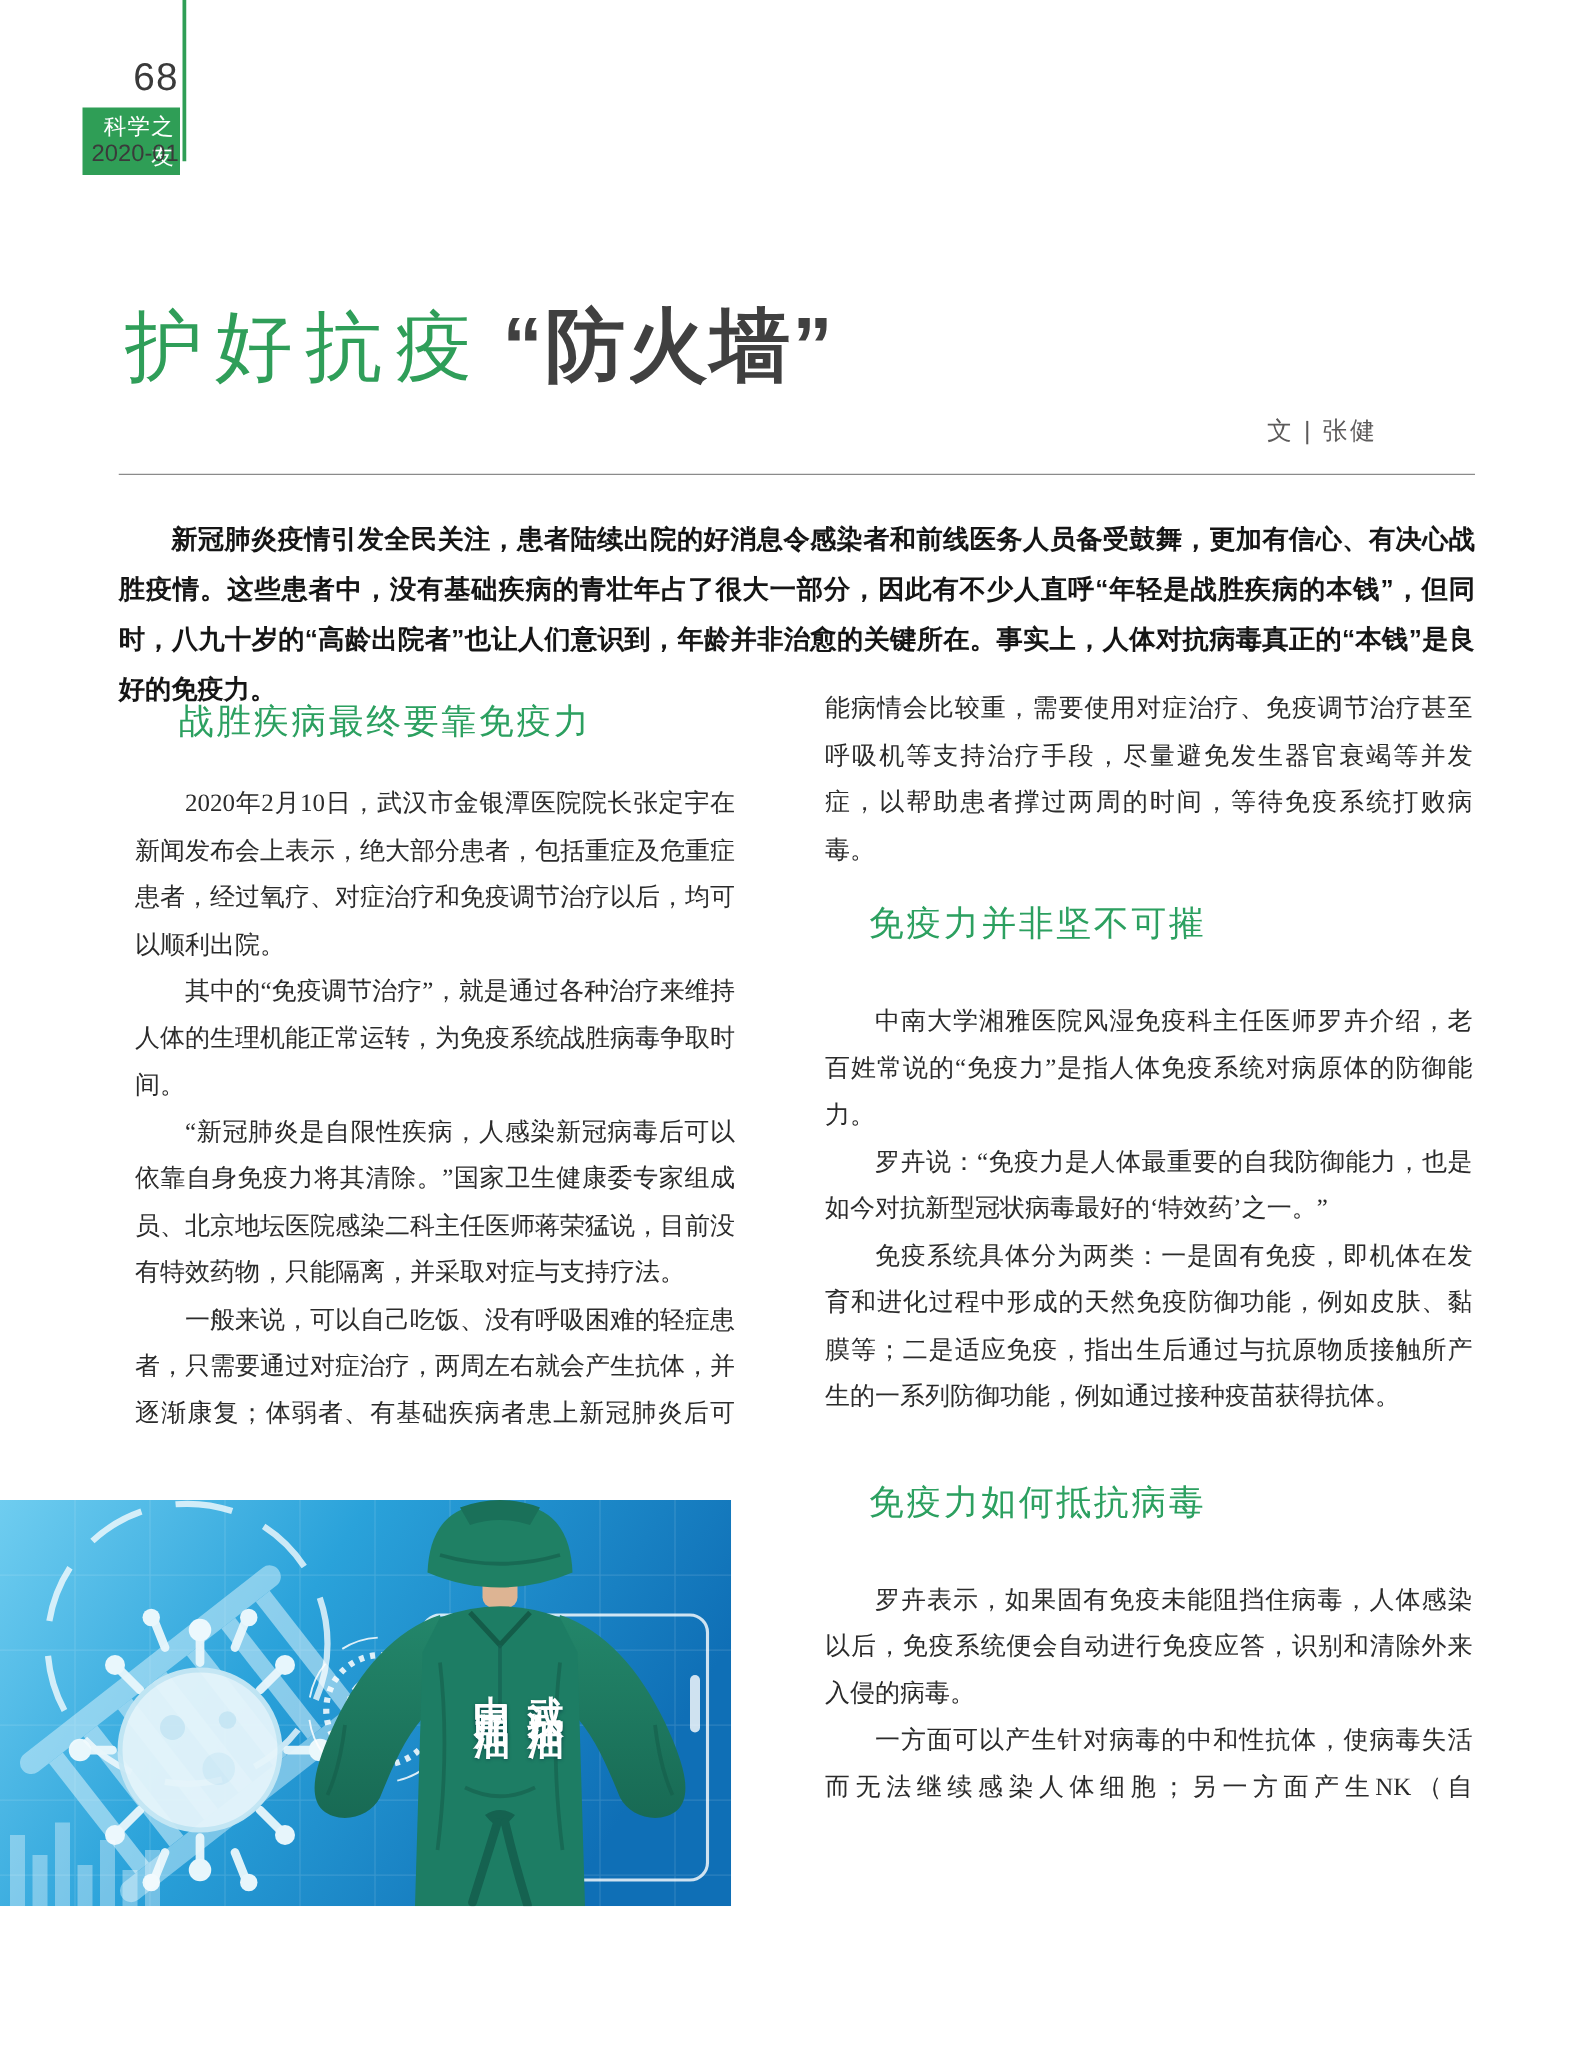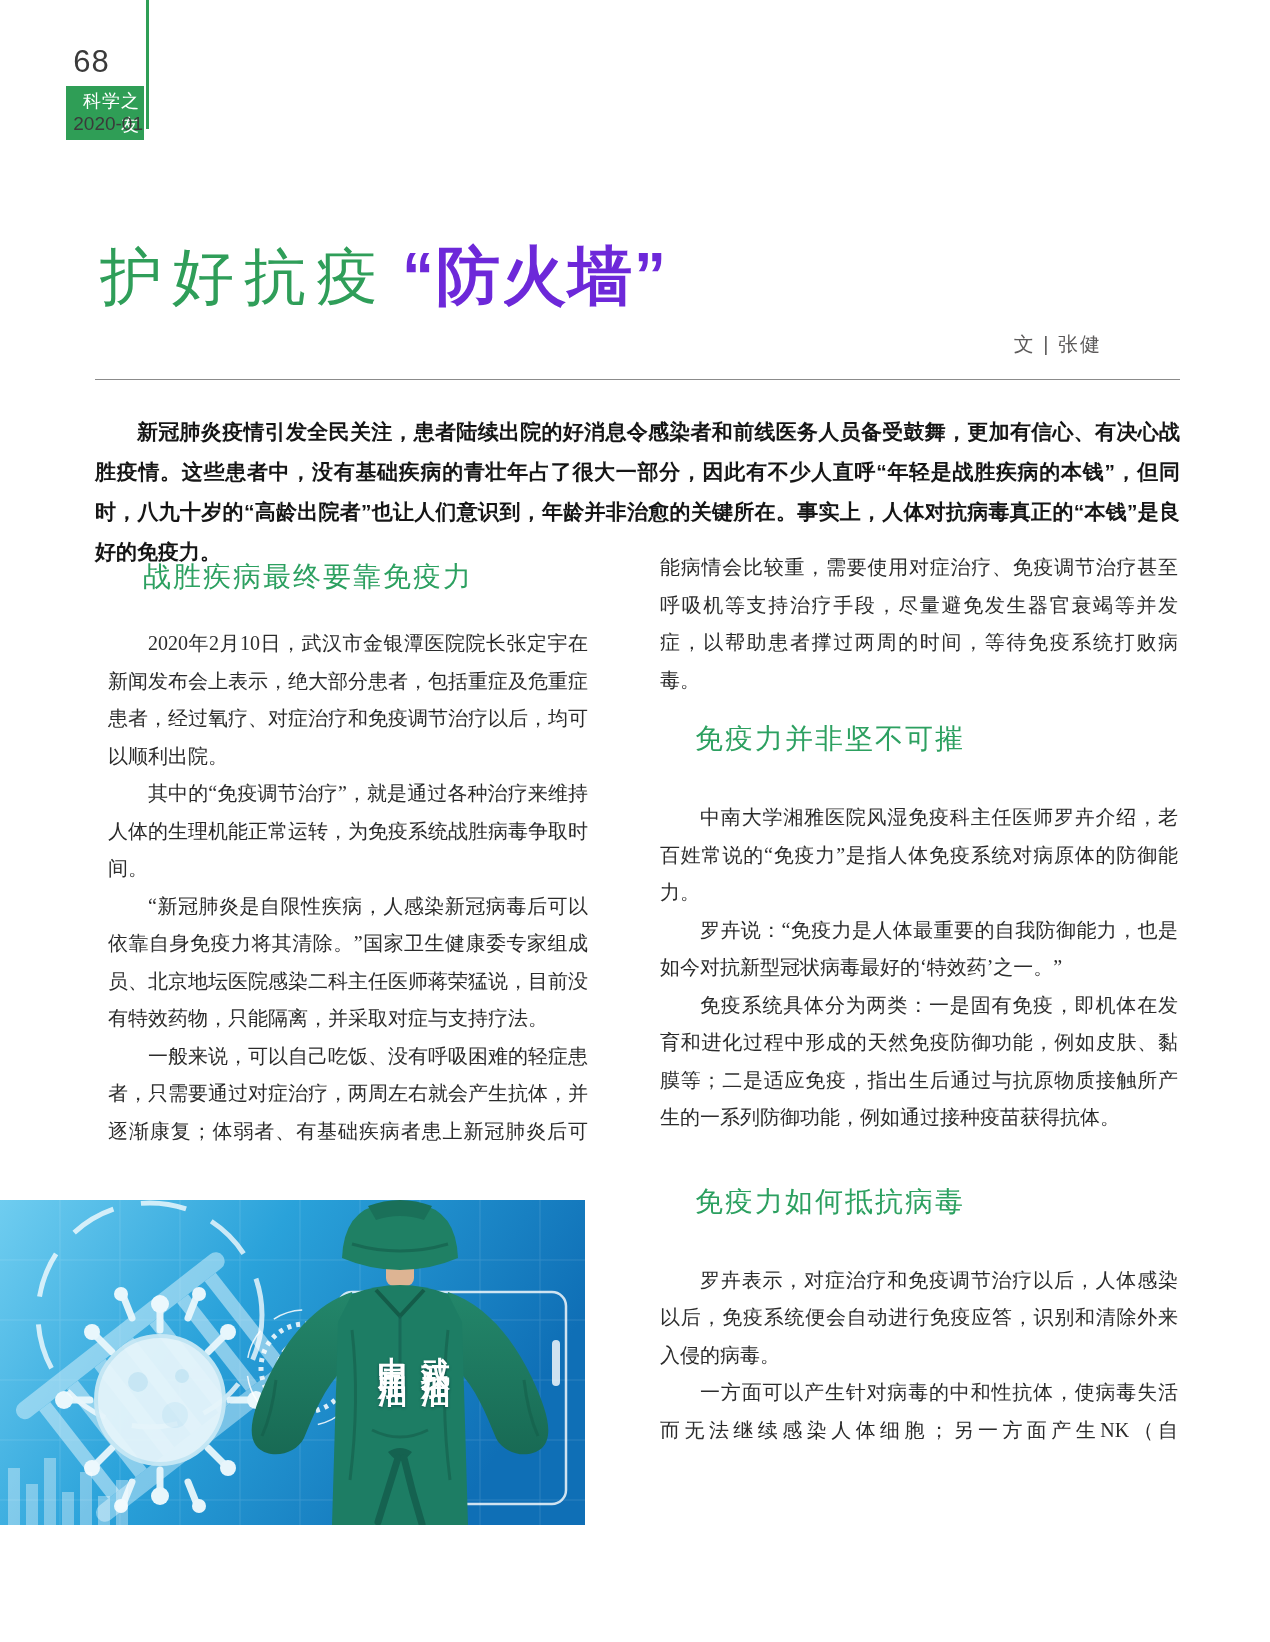--- a/index.html
+++ b/index.html
@@ -2,31 +2,31 @@
 <html lang="zh"><head>
 <meta charset="utf-8">
 <style>
   html,body{margin:0;padding:0;background:#ffffff;}
   body{width:1270px;height:1642px;position:relative;overflow:hidden;
        font-family:"Liberation Sans",sans-serif;color:#1a1a1a;}
   .abs{position:absolute;}
 
   
   #mast-line{left:146px;top:0;width:3px;height:129px;background:#2f9e56;}
-  #page-number{left:40px;top:44px;width:103px;text-align:center;
+  #page-number{left:40px;top:44px;width:103px;text-align:right;
       font-size:31px;color:#3a3a3a;letter-spacing:1px;}
   #magazine-badge{left:66px;top:86px;width:70px;background:#2f9e56;color:#fff;
       font-size:18px;padding:3px 4px;text-align:right;letter-spacing:1px;}
   #issue-number{left:40px;top:113px;width:103px;text-align:right;
       font-size:19px;color:#3a3a3a;}
 
   
   #article-title{left:100px;top:233px;white-space:nowrap;}
   #title-light{font-size:62px;font-weight:300;color:#2f9e59;letter-spacing:10px;}
-  #title-bold{font-size:64px;font-weight:800;color:#6d28d9;letter-spacing:2px;margin-left:14px;}
+  #title-bold{font-size:64px;font-weight:800;color:#404040;letter-spacing:2px;margin-left:14px;}
   #byline{left:850px;top:331px;width:252px;text-align:right;
       font-size:20px;color:#5c5a5a;letter-spacing:2px;}
 
   
   #intro-rule{left:95px;top:379px;width:1085px;height:1px;background:#8b8b8b;}
   #intro{left:95px;top:412px;width:1085px;font-size:21px;font-weight:700;
       line-height:40px;text-align:justify;text-indent:2em;color:#151515;}
 
   
   .col{font-family:"Liberation Serif","DejaVu Serif",serif;font-size:20px;
@@ -77,21 +77,21 @@
   <p class="fill">一般来说，可以自己吃饭、没有呼吸困难的轻症患者，只需要通过对症治疗，两周左右就会产生抗体，并逐渐康复；体弱者、有基础疾病者患上新冠肺炎后可</p>
 </div>
 
 <div class="abs col" id="col-right">
   <p class="no-indent">能病情会比较重，需要使用对症治疗、免疫调节治疗甚至呼吸机等支持治疗手段，尽量避免发生器官衰竭等并发症，以帮助患者撑过两周的时间，等待免疫系统打败病毒。</p>
   <div class="sec-heading" id="heading-2">免疫力并非坚不可摧</div>
   <p>中南大学湘雅医院风湿免疫科主任医师罗卉介绍，老百姓常说的“免疫力”是指人体免疫系统对病原体的防御能力。</p>
   <p>罗卉说：“免疫力是人体最重要的自我防御能力，也是如今对抗新型冠状病毒最好的‘特效药’之一。”</p>
   <p>免疫系统具体分为两类：一是固有免疫，即机体在发育和进化过程中形成的天然免疫防御功能，例如皮肤、黏膜等；二是适应免疫，指出生后通过与抗原物质接触所产生的一系列防御功能，例如通过接种疫苗获得抗体。</p>
   <div class="sec-heading" id="heading-3">免疫力如何抵抗病毒</div>
-  <p>罗卉表示，对症治疗和免疫调节治疗以后，人体感染以后，免疫系统便会自动进行免疫应答，识别和清除外来入侵的病毒。</p>
+  <p>罗卉表示，如果固有免疫未能阻挡住病毒，人体感染以后，免疫系统便会自动进行免疫应答，识别和清除外来入侵的病毒。</p>
   <p class="fill">一方面可以产生针对病毒的中和性抗体，使病毒失活而无法继续感染人体细胞；另一方面产生NK（自</p>
 </div>
 
 <div class="abs" id="photo">
   <svg width="585" height="325" viewBox="0 0 585 325">
     <defs>
       <linearGradient id="bg" x1="0" y1="0" x2="1" y2="0.35">
         <stop offset="0" stop-color="#6fcdf0"></stop>
         <stop offset="0.45" stop-color="#2aa2da"></stop>
         <stop offset="1" stop-color="#0f6fb6"></stop>

